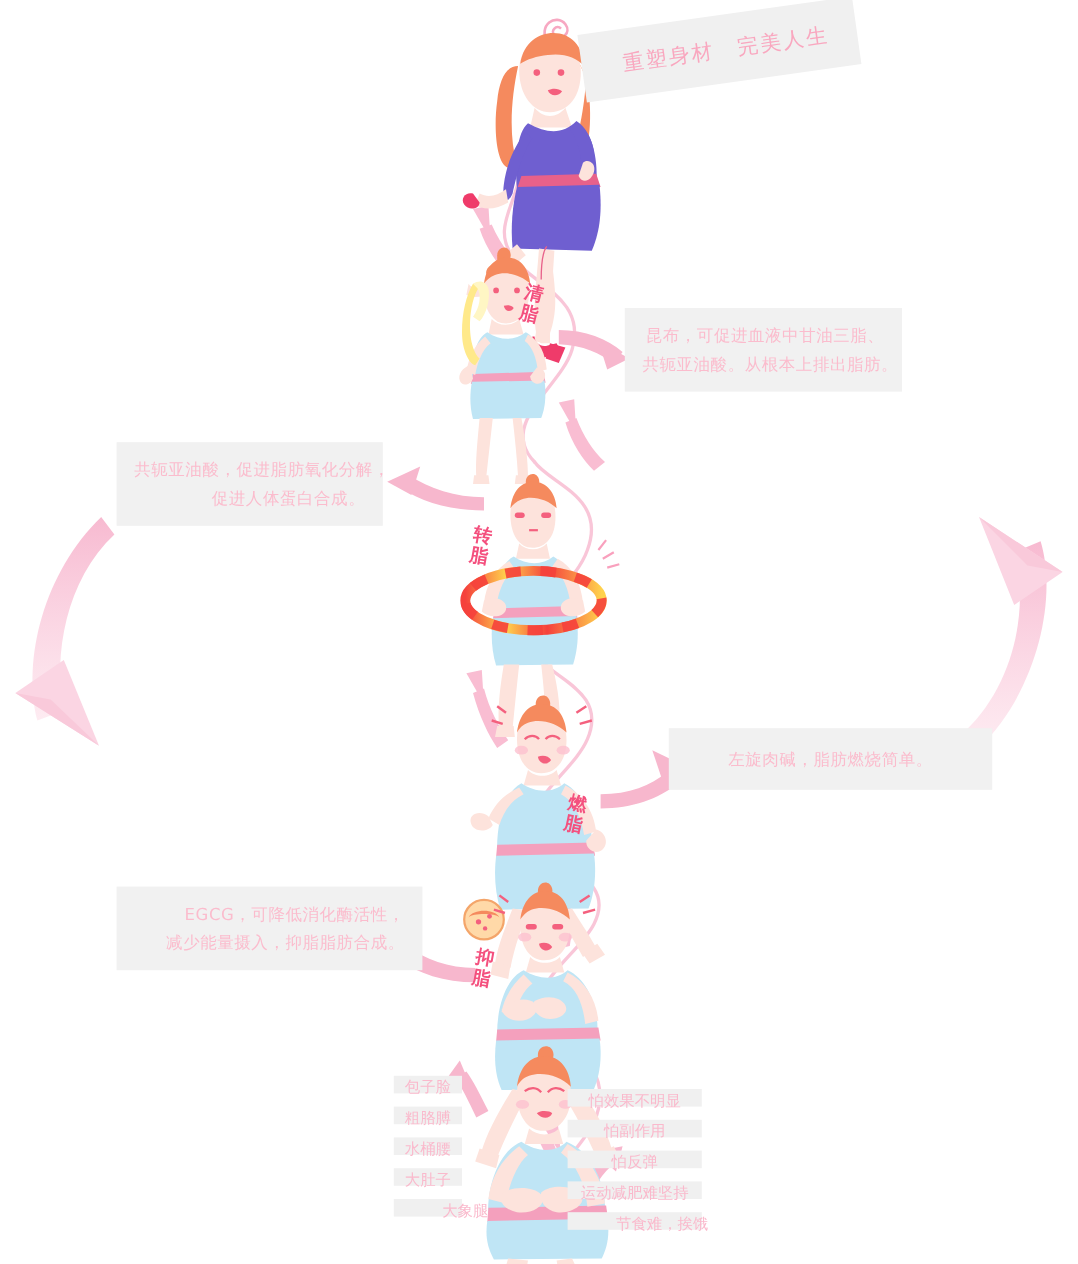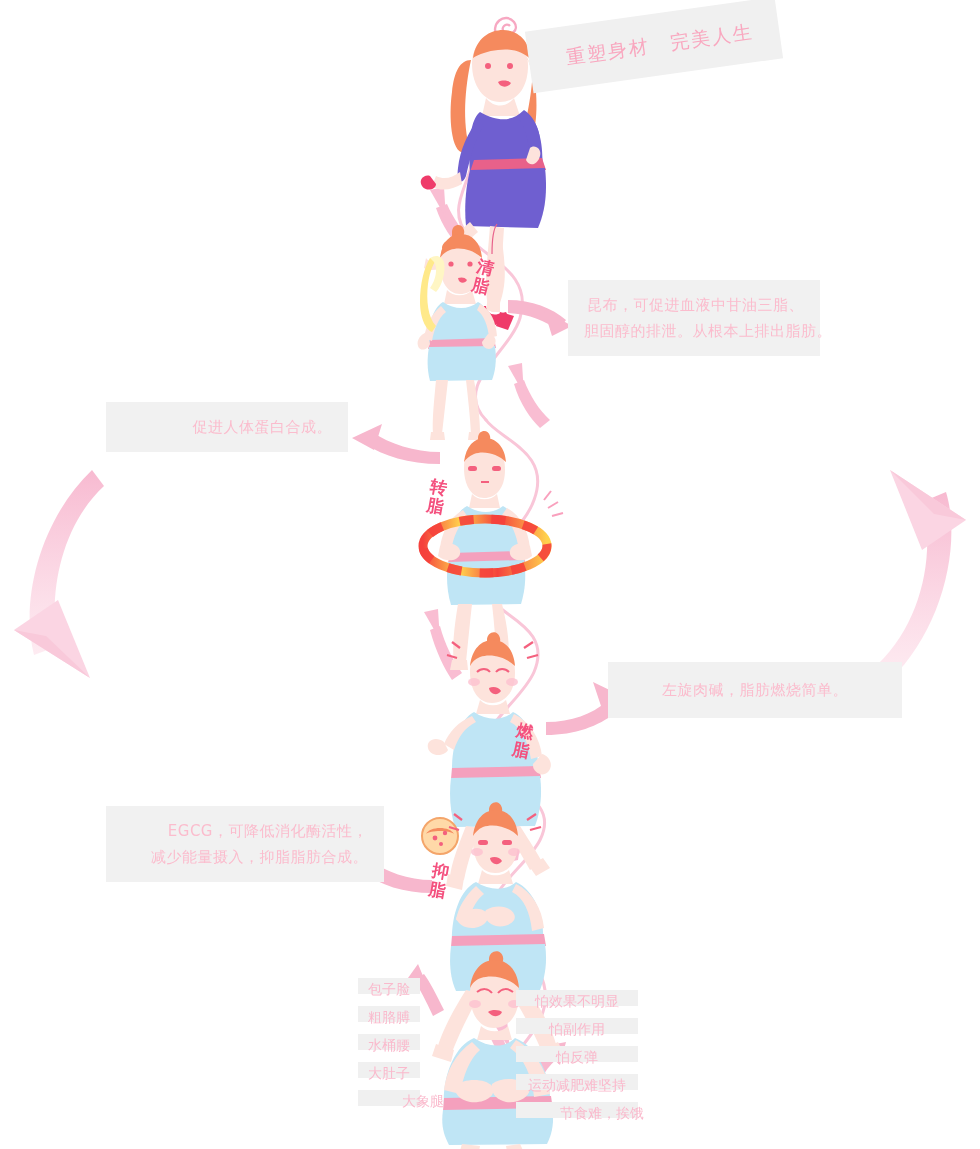--- a/index.html
+++ b/index.html
@@ -306,24 +306,25 @@
       <path d="M462,1144 C457,1160 455,1172 456,1180 L476,1180 C477,1168 478,1156 480,1146 Z" fill="#fde3dc"></path>
       <path d="M520,1144 C527,1158 530,1170 530,1180 L510,1180 C509,1168 508,1156 506,1146 Z" fill="#fde3dc"></path>
     </g>
   </svg>
 
   <div class="title-box"></div>
   <div class="title-text">重塑身材　完美人生</div>
 
   <div class="info" id="info-kunbu">
     <span class="l">昆布，可促进血液中甘油三脂、</span>
-    <span class="l">胆固醇的排泄。从根本上排出脂肪。</span>
+    <span class="l">共轭亚油酸。从根本上排出脂肪。</span>
   </div>
 
   <div class="info" id="info-cla">
+    <span class="l">共轭亚油酸，促进脂肪氧化分解，</span>
     <span class="l">促进人体蛋白合成。</span>
   </div>
 
   <div class="info" id="info-carnitine">
     <span class="l">左旋肉碱，脂肪燃烧简单。</span>
   </div>
 
   <div class="info" id="info-egcg">
     <span class="l">EGCG，可降低消化酶活性，</span>
     <span class="l">减少能量摄入，抑脂脂肪合成。</span>

